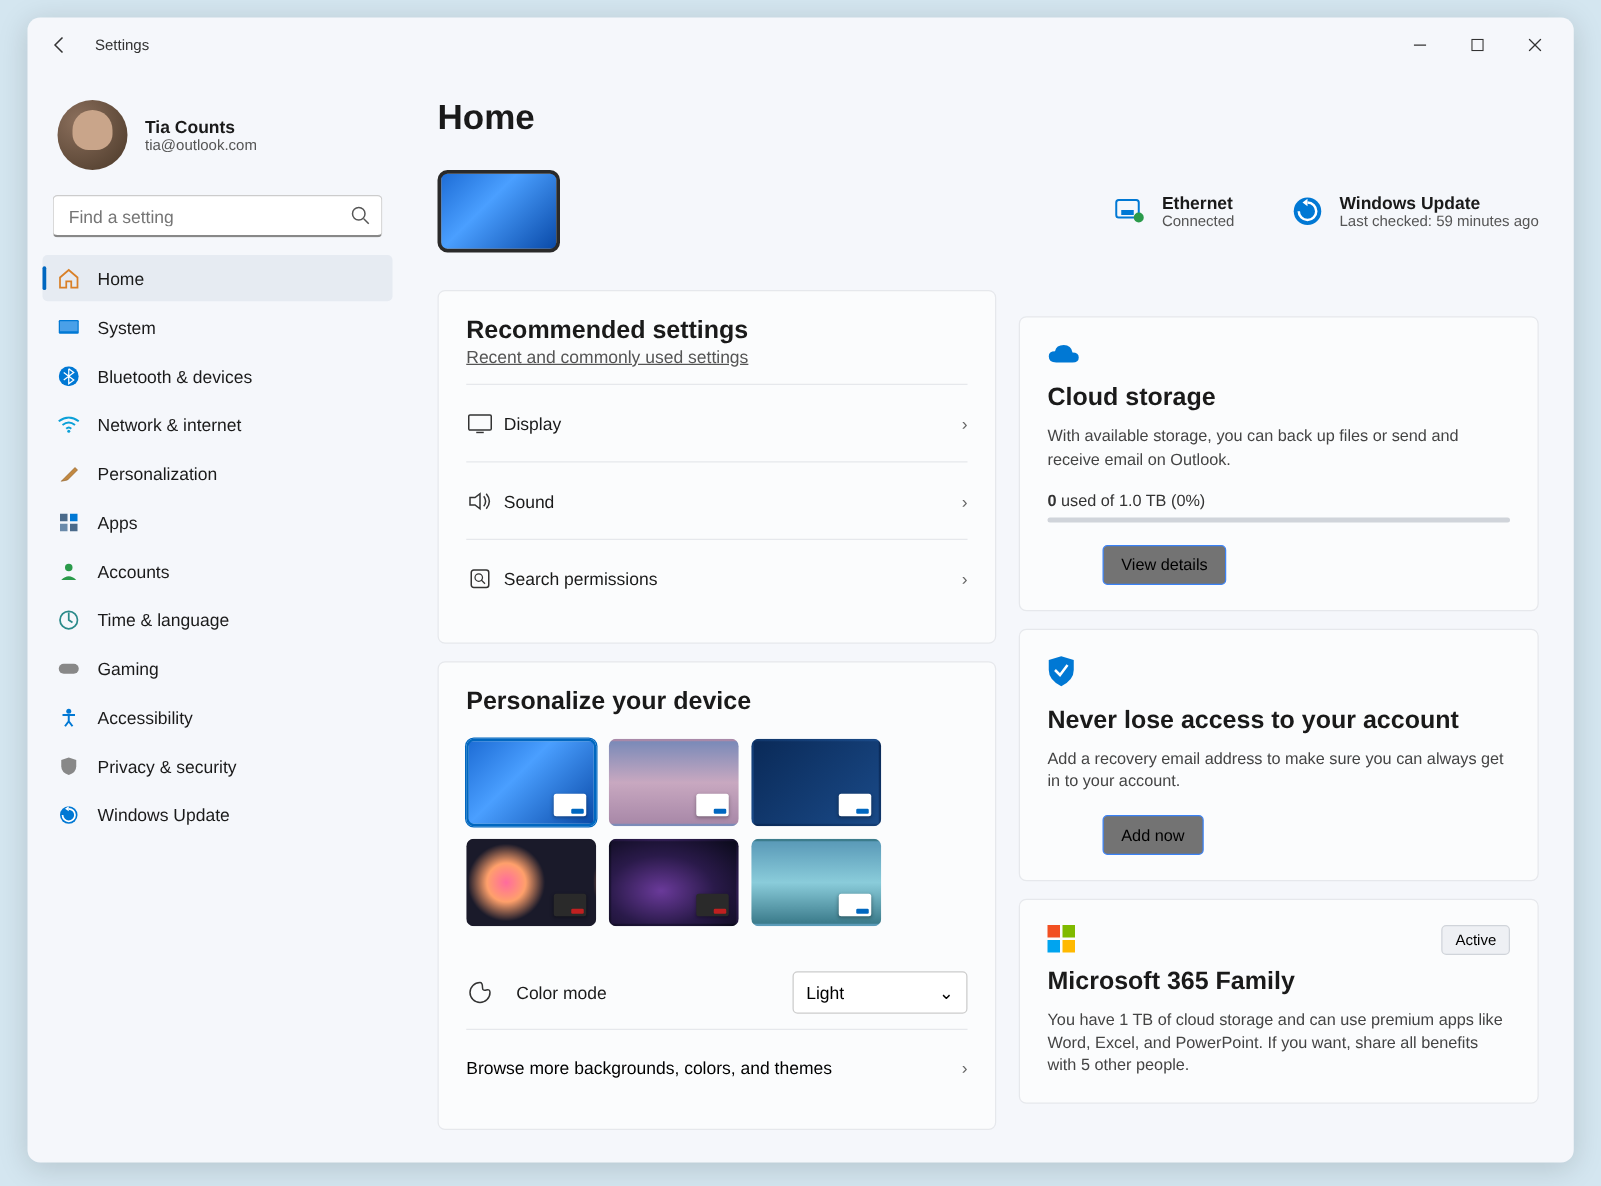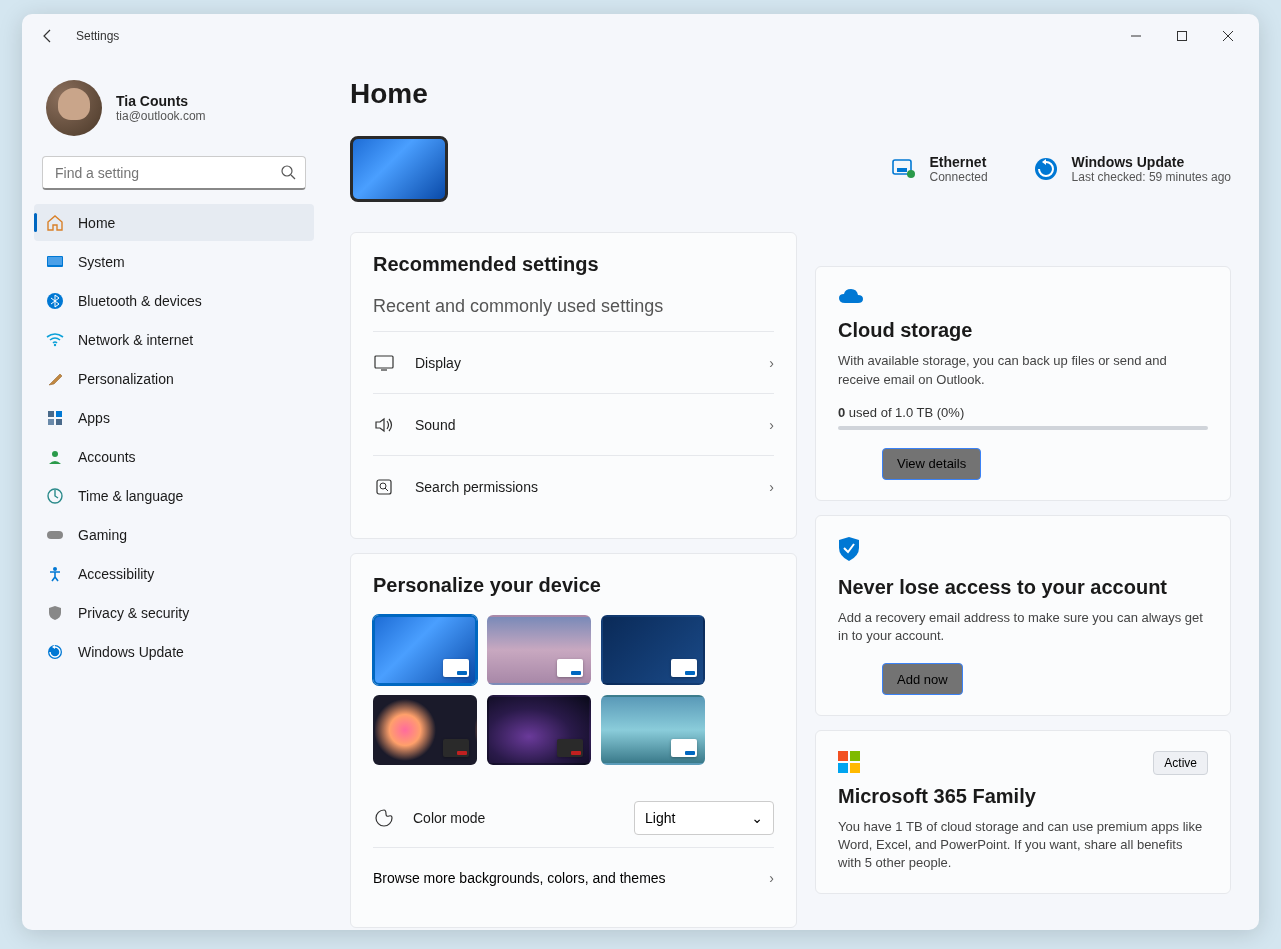--- a/index.html
+++ b/index.html
@@ -37,23 +37,23 @@
 .status-group { margin-left: auto; display: flex; gap: 44px; align-items: center; }
 .status-item { display: flex; align-items: center; gap: 12px; cursor: pointer; }
 .status-icon { width: 28px; height: 28px; display: flex; align-items: center; justify-content: center; }
 .status-title { font-size: 14px; font-weight: 600; color: #1a1a1a; }
 .status-sub { font-size: 12px; color: #555; }
 .columns { display: flex; gap: 18px; }
 .col-left { flex: 1; min-width: 0; }
 .col-right { width: 416px; display: flex; flex-direction: column; gap: 14px; justify-content: center; }
 .card { background: #fbfcfd; border: 1px solid #e6e8ec; border-radius: 6px; padding: 20px 22px; }
 .card-title { font-size: 20px; font-weight: 600; color: #1a1a1a; }
-.card-sub { font-size: 18px; color: #555; margin-top: 20px; }
+.card-sub { font-size: 14px; color: #555; margin-top: 1px; text-decoration: underline; }
 .setting-list { margin-top: 14px; border-top: 1px solid #e6e8ec; }
-.setting-row { display: flex; align-items: center; gap: 20px; height: 62px; border-bottom: 1px solid #e6e8ec; cursor: pointer; }
+.setting-row { display: flex; align-items: center; gap: 8px; height: 62px; border-bottom: 1px solid #e6e8ec; cursor: pointer; }
 .setting-row:last-child { border-bottom: none; }
 .setting-icon { width: 22px; display: flex; justify-content: center; color: #333; }
 .setting-label { flex: 1; font-size: 14px; color: #1a1a1a; }
 .chevron { color: #666; font-size: 14px; }
 .themes { display: grid; grid-template-columns: repeat(3, 104px); gap: 10px; margin-top: 18px; }
 .theme-tile { width: 104px; height: 70px; border-radius: 6px; border: 2px solid transparent; cursor: pointer; position: relative; overflow: hidden; }
 .theme-tile.selected { border-color: #0067c0; box-shadow: 0 0 0 1px #0067c0; }
 .theme-tile .mini { position: absolute; right: 6px; bottom: 6px; width: 26px; height: 18px; background: #fff; border-radius: 2px; box-shadow: 0 1px 3px rgba(0,0,0,0.3); }
 .theme-tile .mini::after { content: ""; position: absolute; right: 2px; bottom: 2px; width: 10px; height: 4px; background: #0067c0; border-radius: 1px; }
 .theme-tile.dark .mini { background: #2a2a2a; }

